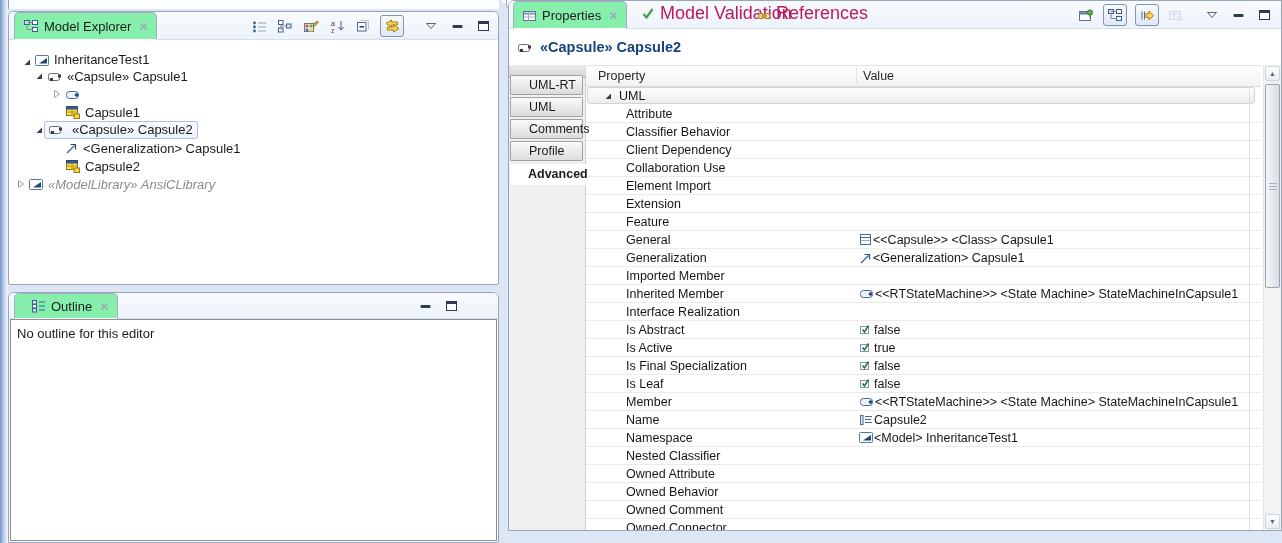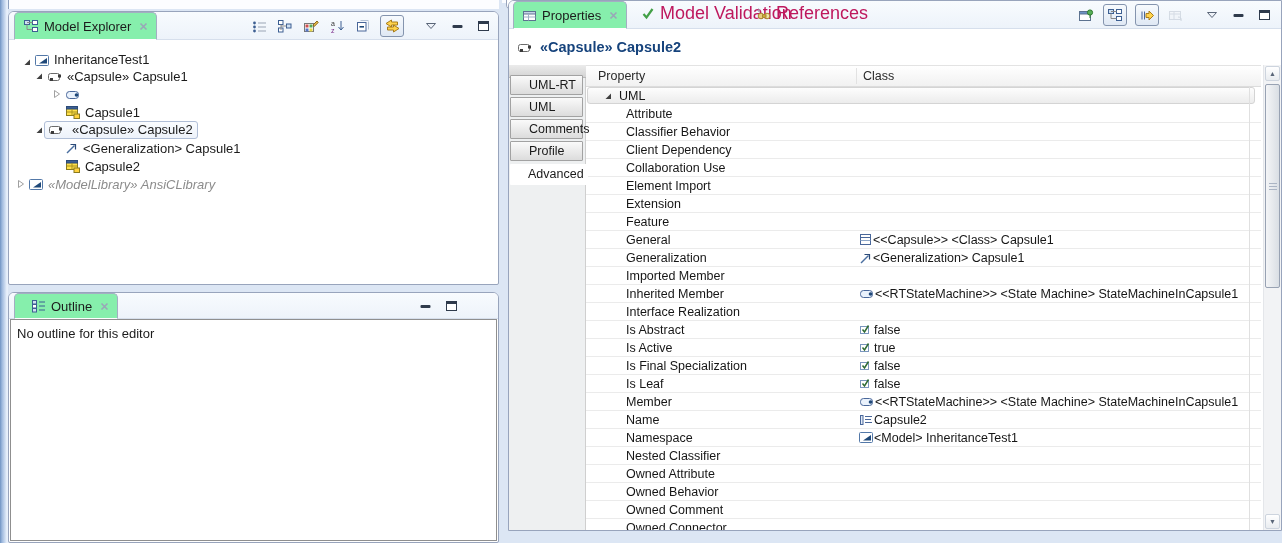--- a/index.html
+++ b/index.html
@@ -59,21 +59,21 @@
     align-items:center;padding-left:8px;gap:7px;}
   .props-title .ttl{font-size:14.5px;font-weight:bold;color:#16437c;}
   .side-col{position:absolute;left:0;top:64px;width:77px;bottom:0;background:#eef0f1;
     border-right:1px solid #cfcfcf;box-sizing:border-box;}
   .side-spacer{position:absolute;left:0;top:64px;width:77px;height:13px;
     background:linear-gradient(#ebebeb,#d4d4d4);border-bottom:1px solid #b9b9b9;box-sizing:border-box;z-index:2;}
   .side-tab{position:absolute;left:1px;width:73px;height:20px;box-sizing:border-box;
     background:linear-gradient(#fafafa,#dcdcdc);border:1px solid #a2a2a2;border-radius:1px;
     font-size:12.5px;color:#1a1a1a;line-height:18px;padding-left:18px;z-index:2;}
   .side-tab.sel{left:1px;width:78px;height:21px;background:#fff;border:none;
-    font-weight:normal;line-height:21px;z-index:3;}
+    font-weight:bold;line-height:21px;z-index:3;}
 
   .tbl-header{position:absolute;left:77px;right:20px;top:64px;height:22px;box-sizing:border-box;
     background:linear-gradient(#ffffff,#f1f1f1);border-top:1px solid #e3e3e3;
     border-bottom:1px solid #dcdcdc;font-size:12.5px;color:#2a2a2a;}
   .tbl-header .h-prop{position:absolute;left:12px;top:3px;}
   .tbl-header .h-val{position:absolute;left:277px;top:3px;}
   .tbl-header .h-sep{position:absolute;left:270px;top:2px;bottom:2px;width:1px;background:#e2e2e2;}
 
   #prop-rows{position:absolute;left:77px;right:20px;top:86px;bottom:0;overflow:hidden;}
   .prow{position:relative;height:18px;box-sizing:border-box;border-bottom:1px solid #ebebeb;
@@ -490,21 +490,21 @@
     <div class="side-tab" style="top: 74px;">UML-RT</div>
       <div class="side-tab" style="top: 96px;">UML</div>
       <div class="side-tab" style="top: 118px;">Comments</div>
       <div class="side-tab" style="top: 140px;">Profile</div>
       <div class="side-tab sel" style="top: 163px;">Advanced</div>
       <div id="side-tabs"></div>
 
     <div class="tbl-header">
       <span class="h-prop">Property</span>
       <span class="h-sep"></span>
-      <span class="h-val">Class</span>
+      <span class="h-val">Value</span>
     </div>
 
     <div id="prop-rows">
         <div class="prow cat">
           <div class="catbar"></div>
           <span class="icn cattri">
             <svg width="10" height="10" viewBox="0 0 10 10">
               <path d="M8 2.5 V8 H2.5 Z" fill="#404040"></path>
             </svg>
           </span>

